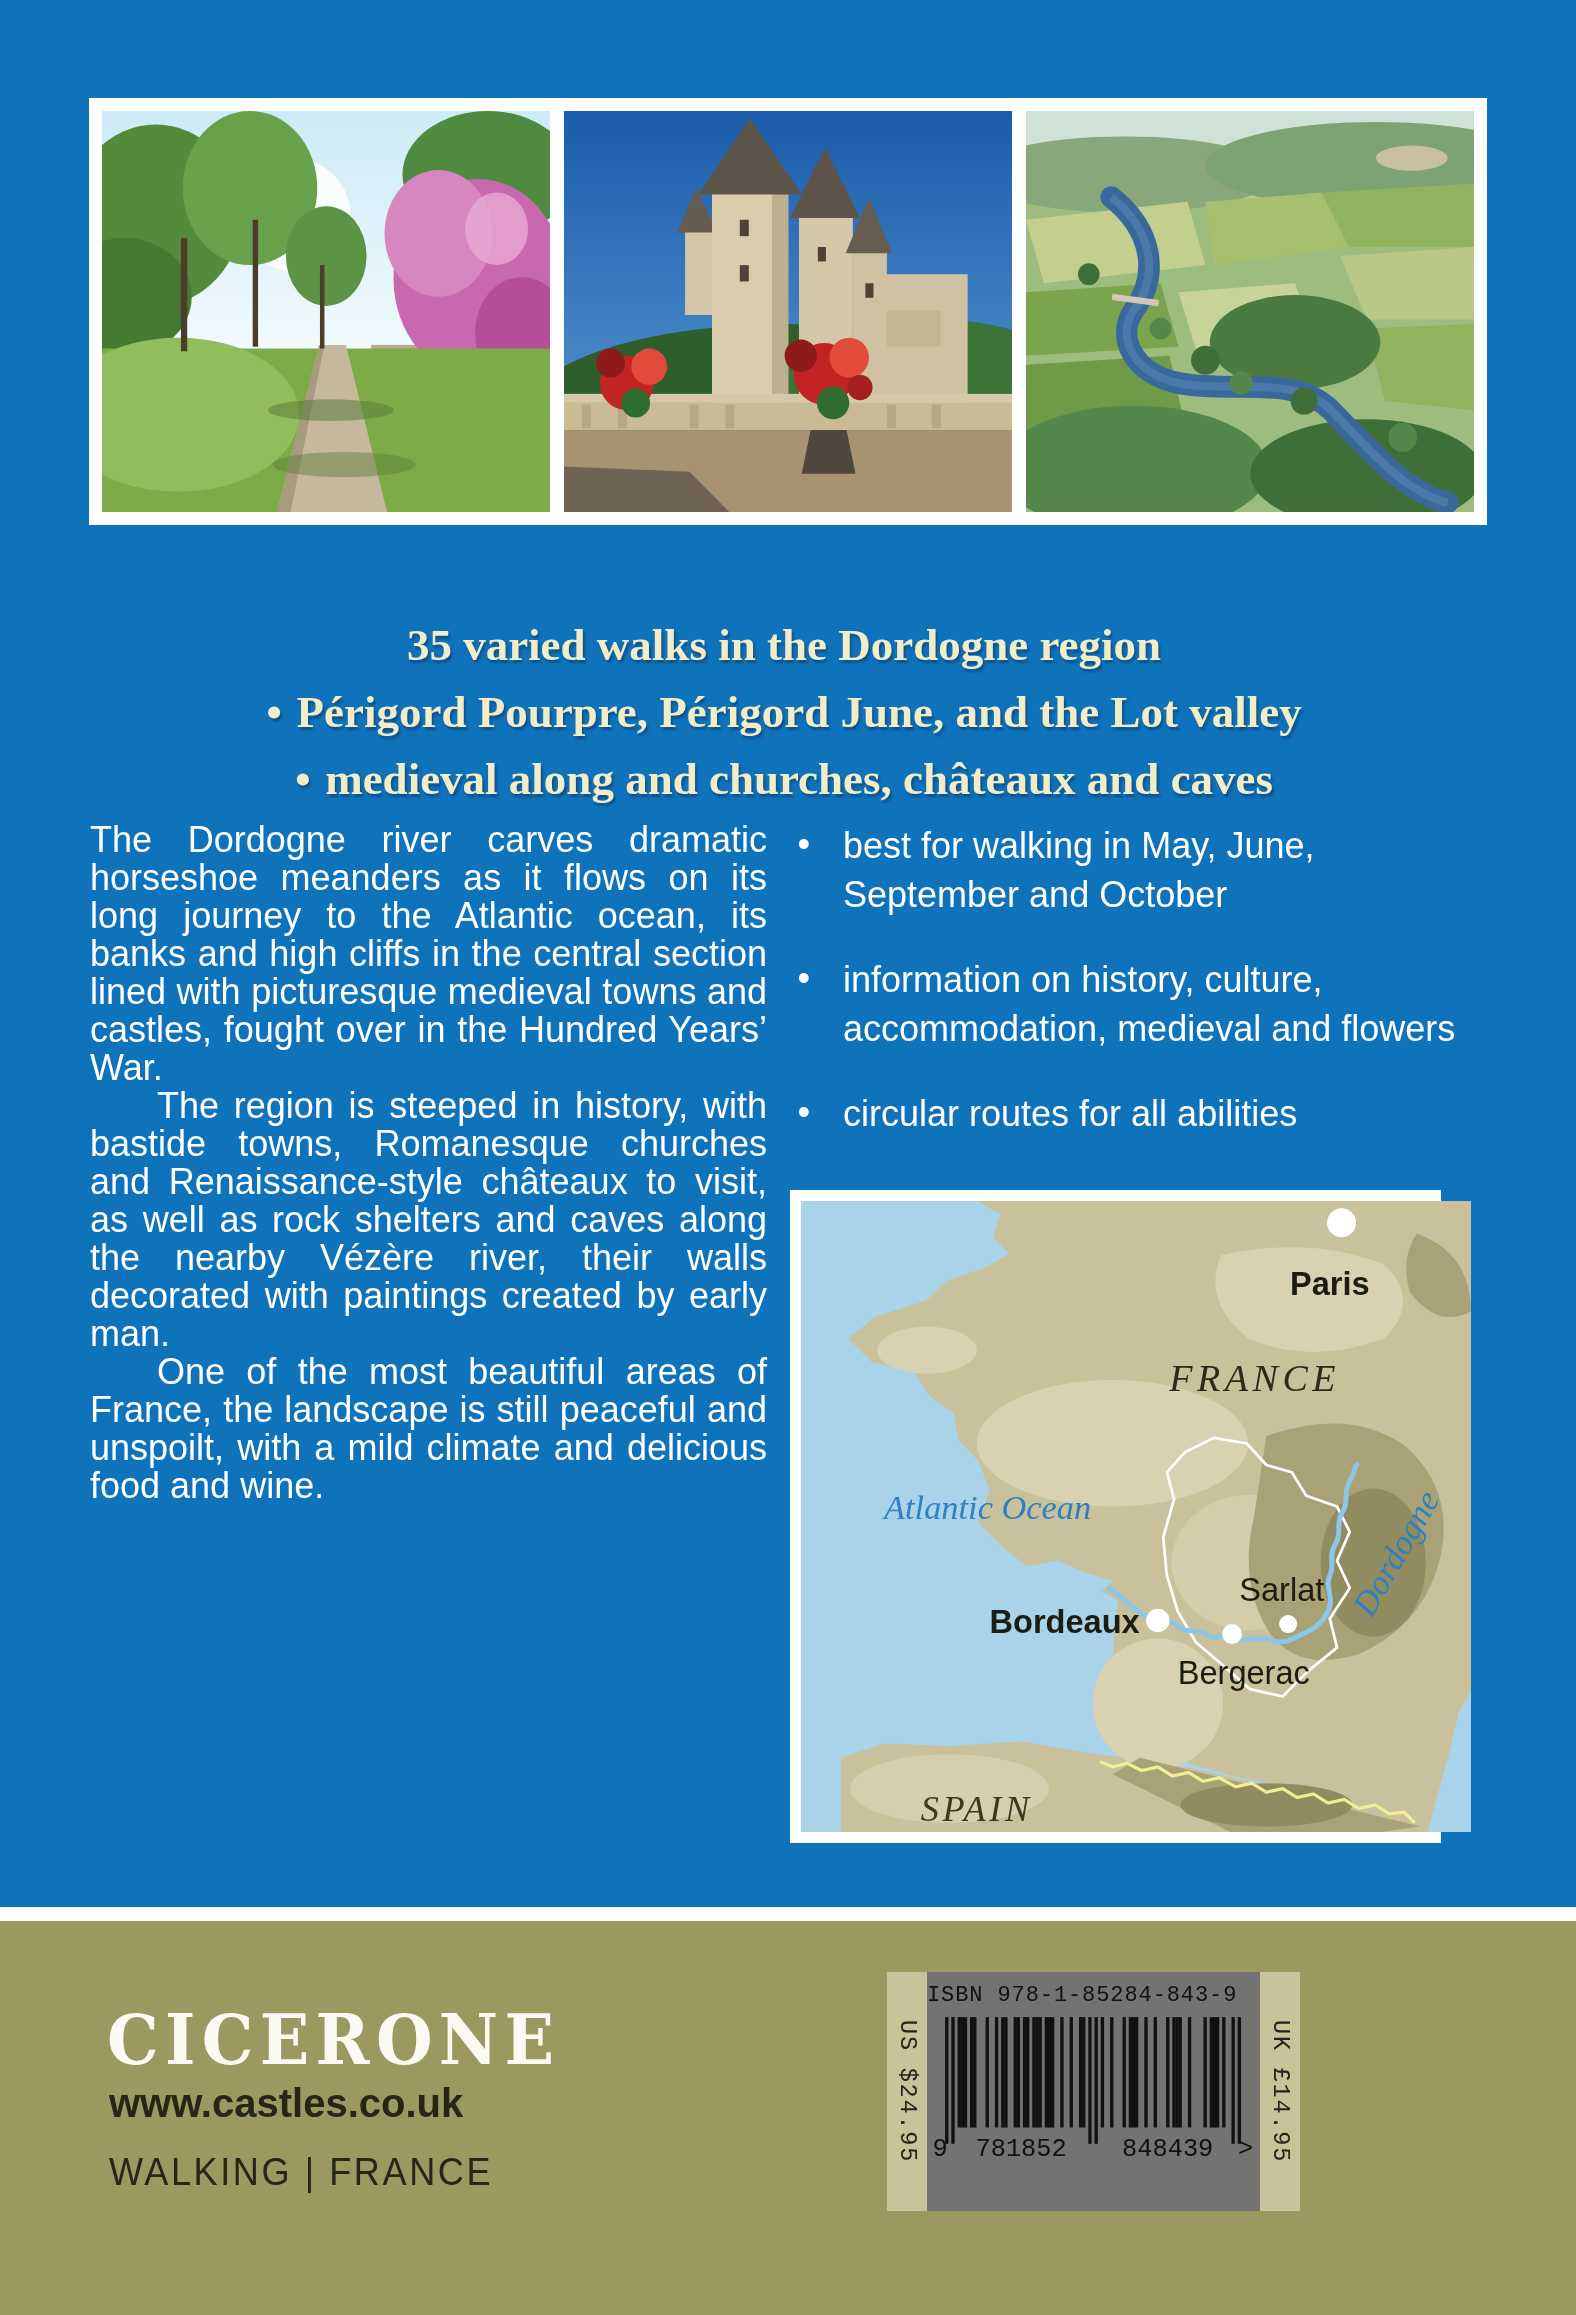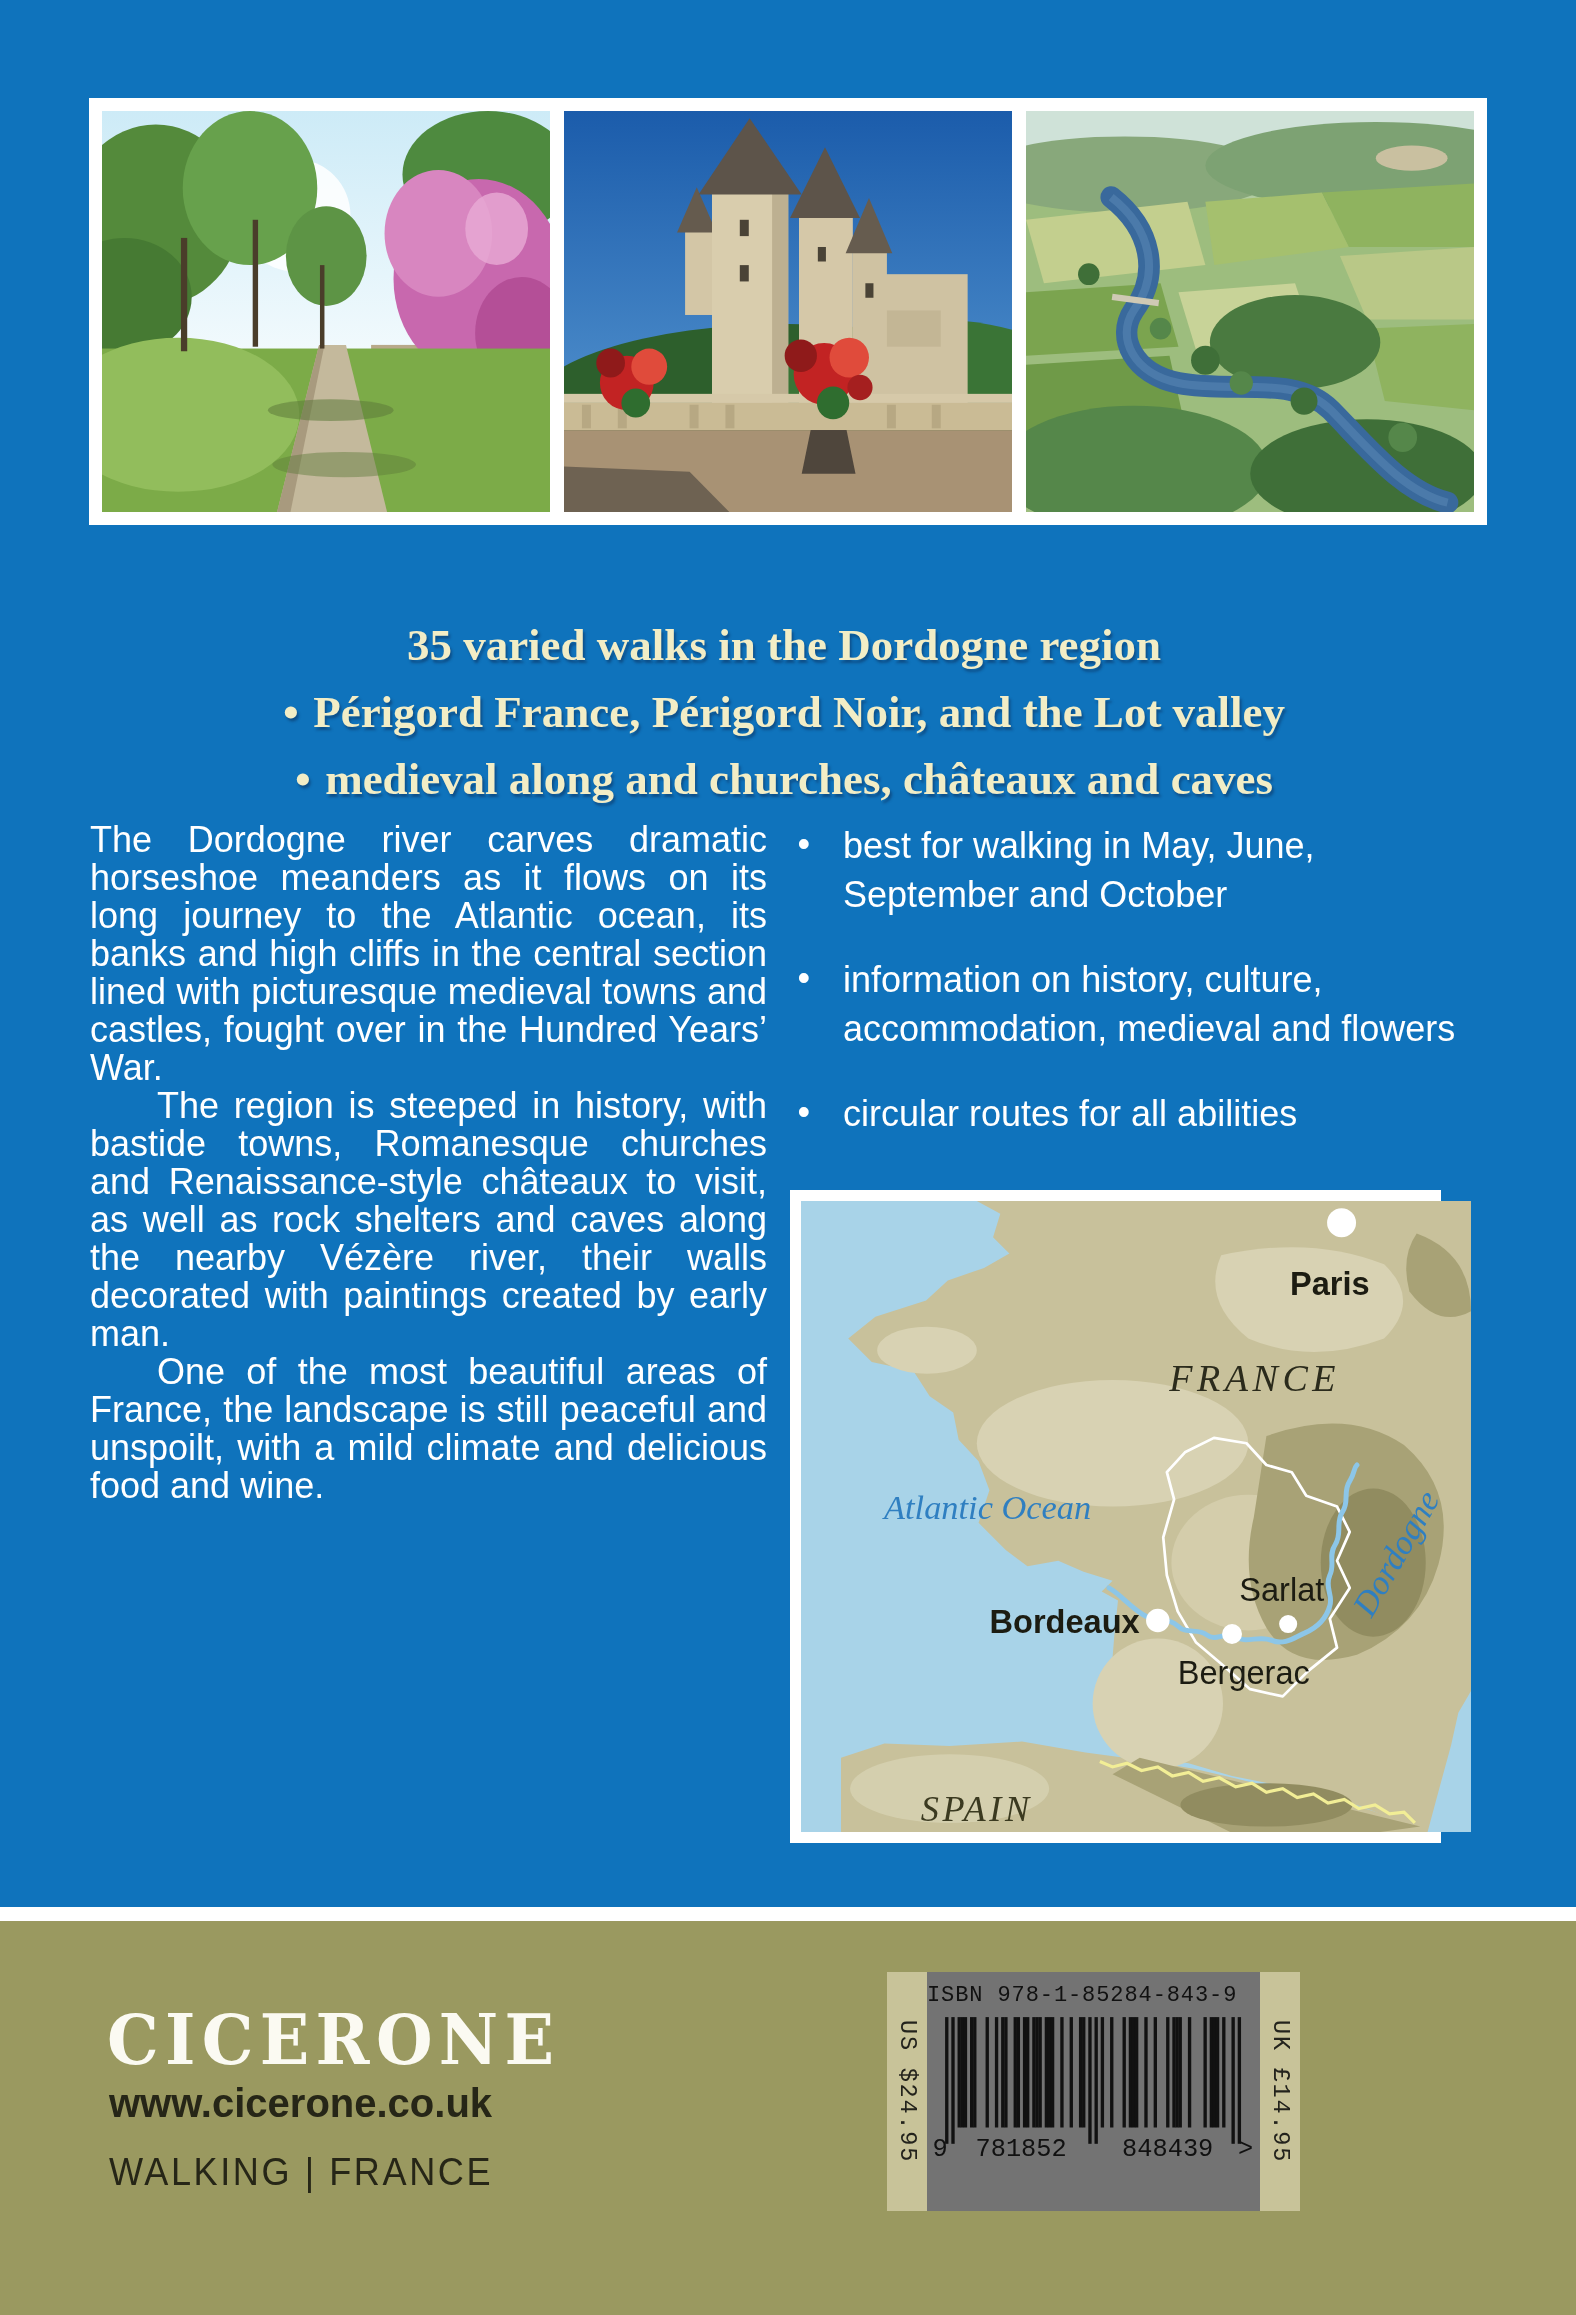--- a/index.html
+++ b/index.html
@@ -210,21 +210,21 @@
       <circle cx="310" cy="320" r="15" fill="#3f6f38"></circle>
         <circle cx="150" cy="240" r="12" fill="#55874a"></circle>
       <circle cx="70" cy="180" r="12" fill="#3f6f38"></circle>
         <circle cx="420" cy="360" r="16" fill="#55874a"></circle>
     </svg>
   </div>
 </div>
 
 <div class="abs headline">
   <div>35 varied walks in the Dordogne region</div>
-  <div><span class="bullet">•</span><span>Périgord France, Périgord Noir, and the Lot valley</span></div>
+  <div><span class="bullet">•</span><span>Périgord Pourpre, Périgord June, and the Lot valley</span></div>
   <div><span class="bullet">•</span><span>medieval along and churches, châteaux and caves</span></div>
 </div>
 
 <div class="abs body-col">
   <p>The Dordogne river carves dramatic horseshoe meanders as it flows on its long journey to the Atlantic ocean, its banks and high cliffs in the central section lined with picturesque medieval towns and castles, fought over in the Hundred Years’ War.</p>
   <p class="indent">The region is steeped in history, with bastide towns, Romanesque churches and Renaissance-style châteaux to visit, as well as rock shelters and caves along the nearby Vézère river, their walls decorated with paintings created by early man.</p>
   <p class="indent">One of the most beautiful areas of France, the landscape is still peaceful and unspoilt, with a mild climate and delicious food and wine.</p>
 </div>
 
 <ul class="abs bullet-col">
@@ -290,21 +290,21 @@
     <text class="mt" x="487" y="442" text-anchor="middle" font-size="36" fill="#1c1c12">Sarlat</text>
     <text transform="translate(586,462) rotate(-60)" font-size="38" font-style="italic" fill="#2f7fc1" font-family="Liberation Serif, serif">Dordogne</text>
     <text x="150" y="686" text-anchor="middle" font-size="40" font-style="italic" letter-spacing="4" fill="#3b3a20" font-family="Liberation Serif, serif">SPAIN</text>
   </svg>
 </div>
 
 <div class="abs white-strip"></div>
 <div class="abs footer-band"></div>
 
 <div class="abs logo">CICERONE</div>
-<div class="abs website">www.cicerone.co.uk</div>
+<div class="abs website">www.castles.co.uk</div>
 <div class="abs category">WALKING | FRANCE</div>
 
 <div class="abs barcode-label">
   <div class="price-strip">US $24.95</div>
   <div class="barcode-center">
     <div class="isbn-line">ISBN 978-1-85284-843-9</div>
     <svg class="bars-svg" width="333" height="145" viewBox="0 0 368 160">
       <g>
           <rect x="20.00" y="0" width="3.69" height="140"></rect>
           <rect x="26.88" y="0" width="3.69" height="140"></rect>

